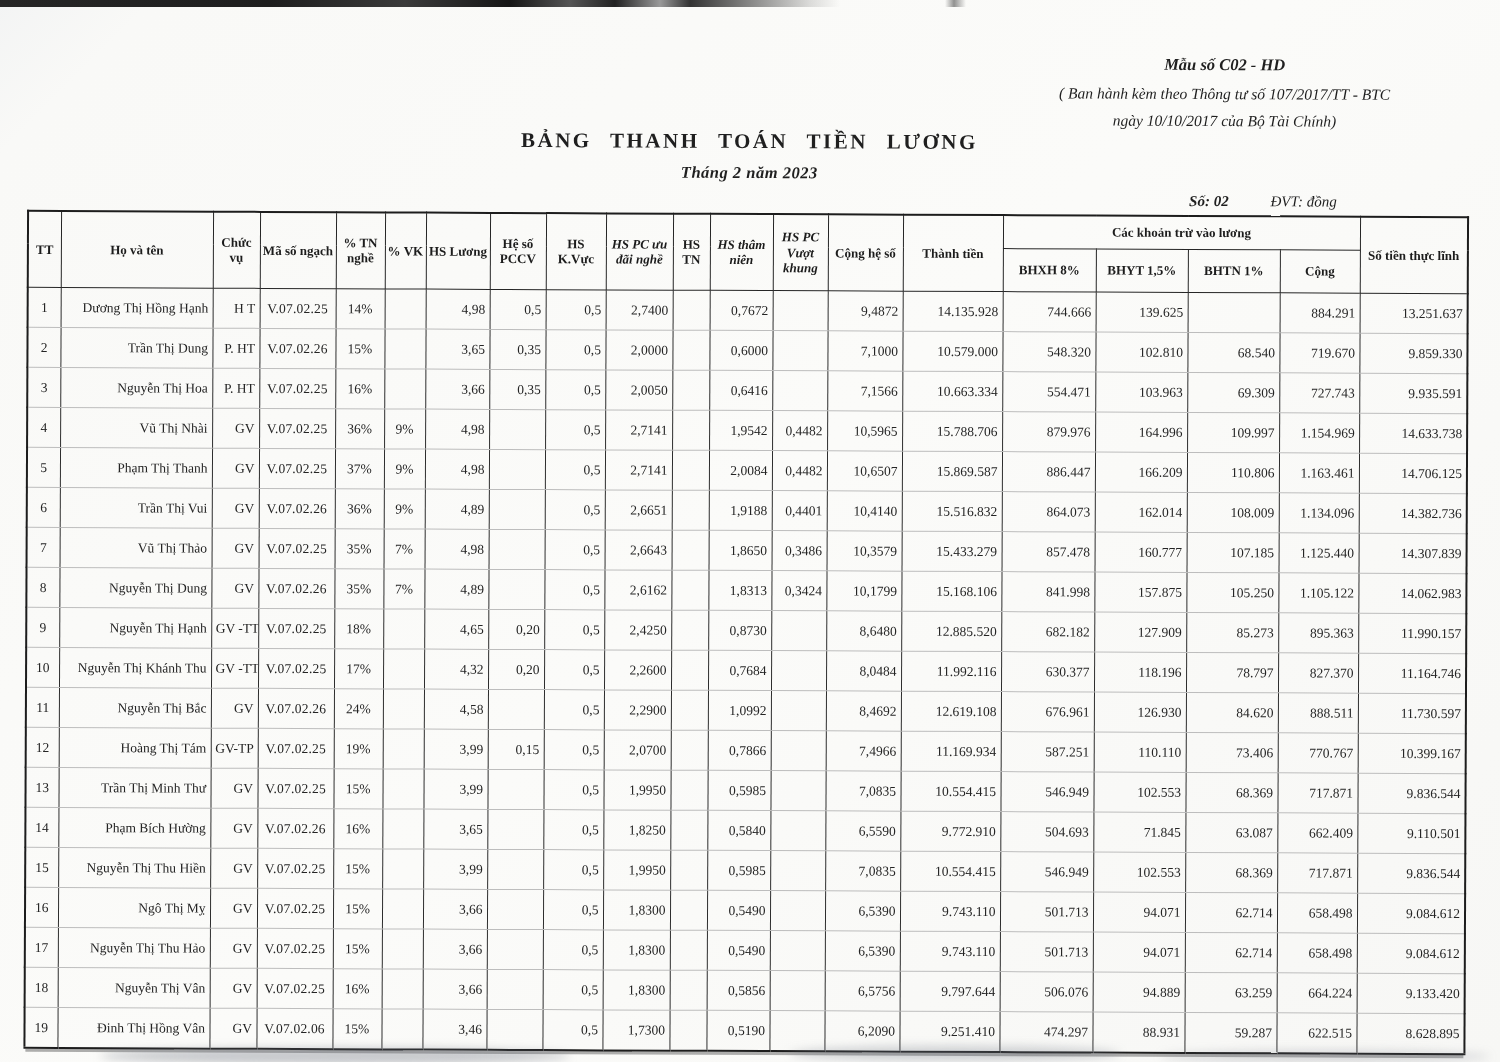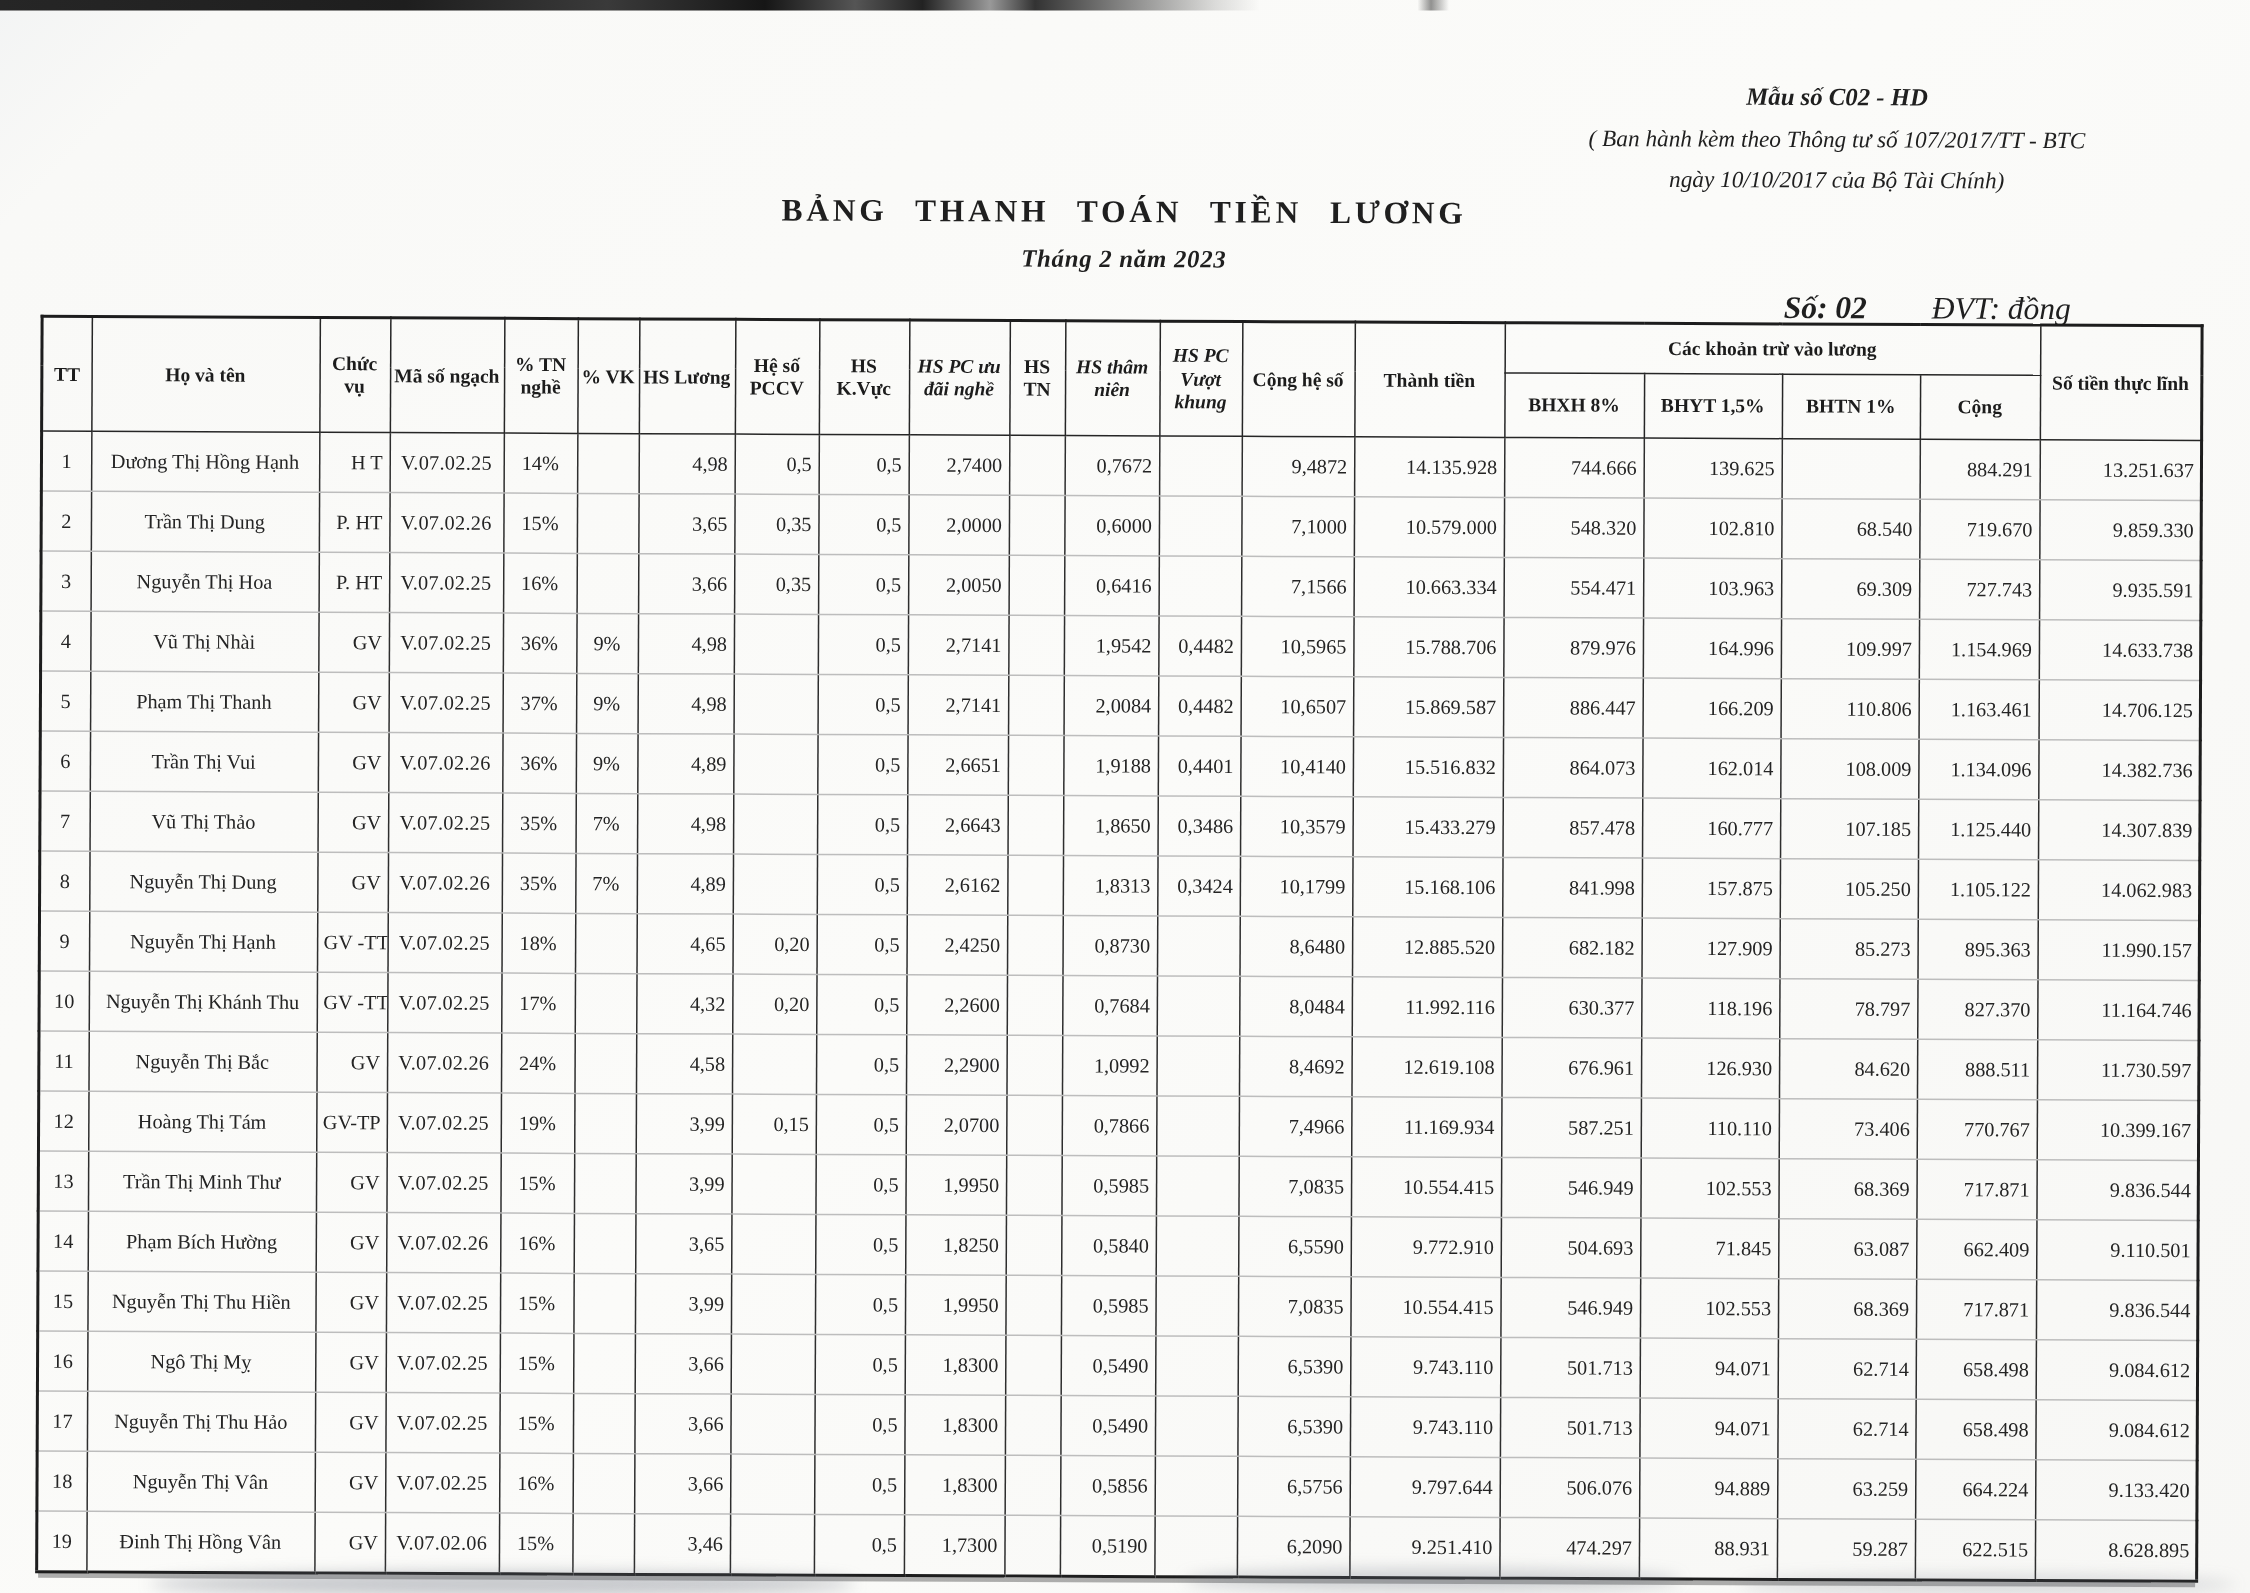--- a/index.html
+++ b/index.html
@@ -24,21 +24,21 @@
 
   .sheet{position:absolute;left:0;top:0;width:1500px;transform:rotate(.25deg);transform-origin:60px 0;}
 
   .org-block{position:absolute;left:35px;top:28px;font-weight:bold;font-size:17.5px;line-height:1.7;}
   .form-block{position:absolute;left:1005px;top:46px;width:440px;text-align:center;
     font-style:italic;font-size:15.5px;line-height:1.75;}
   .form-no{font-weight:bold;font-size:16.5px;}
   .title-block{position:absolute;left:0;top:126px;width:1500px;text-align:center;}
   .doc-title{font-size:21px;font-weight:bold;letter-spacing:2.5px;word-spacing:11px;}
   .doc-subtitle{font-size:16.5px;font-weight:bold;font-style:italic;margin-top:9px;letter-spacing:.5px;}
-  .docno-line{position:absolute;left:1190px;top:188px;font-size:21px;font-style:italic;white-space:nowrap;}
+  .docno-line{position:absolute;left:1190px;top:188px;font-size:15px;font-style:italic;white-space:nowrap;}
   .docno-line .no{font-weight:bold;margin-right:38px;}
 
   table.salary{
     position:absolute;left:28px;top:210px;width:1440px;
     border-collapse:collapse;table-layout:fixed;
     box-shadow:0 5px 0 -2px rgba(110,110,110,.55);
   }
   table.salary th,table.salary td{
     border-left:1px solid #2e2e2e;border-right:1px solid #2e2e2e;
     overflow:hidden;
@@ -53,21 +53,21 @@
   table.salary thead tr.h2{height:43px;}
   table.salary{border:2px solid #1d1d1d;}
   table.salary tbody td{
     height:37px;font-size:13.5px;color:#242424;
     border-top:1px solid #bdbdbd;border-bottom:1px solid #bdbdbd;
     vertical-align:middle;padding:2px 4px 0 4px;white-space:nowrap;
   }
   table.salary tbody tr:last-child td{border-bottom:2px solid #1d1d1d;}
   
   tbody td:nth-child(1){text-align:center;font-size:13px;}
-  tbody td:nth-child(2){text-align:center;padding-left:9px;font-size:15px;}
+  tbody td:nth-child(2){text-align:right;padding-left:9px;font-size:15px;}
   tbody td:nth-child(3){text-align:right;font-size:13px;}
   tbody td:nth-child(4){text-align:center;font-size:11.5px;letter-spacing:.2px;margin-left:12px;}
   tbody td:nth-child(5),tbody td:nth-child(6){text-align:center;}
   tbody td:nth-child(7),tbody td:nth-child(8),tbody td:nth-child(9),
   tbody td:nth-child(10),tbody td:nth-child(12),tbody td:nth-child(13)
     {text-align:right;padding-right:13px;}
   tbody td:nth-child(11){text-align:center;}
   tbody td:nth-child(14){text-align:right;padding-right:9px;}
   tbody td:nth-child(15){text-align:right;padding-right:11px;}
   tbody td:nth-child(16),tbody td:nth-child(17),tbody td:nth-child(18)

